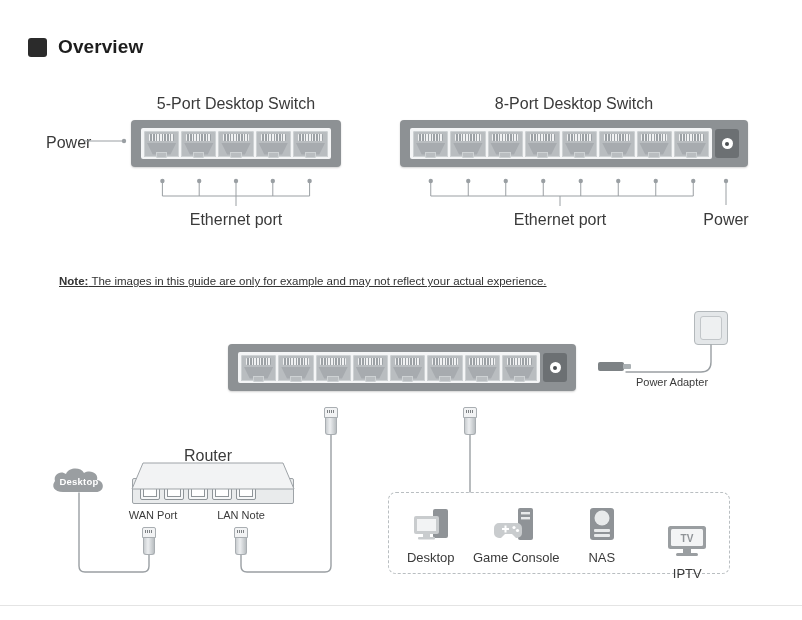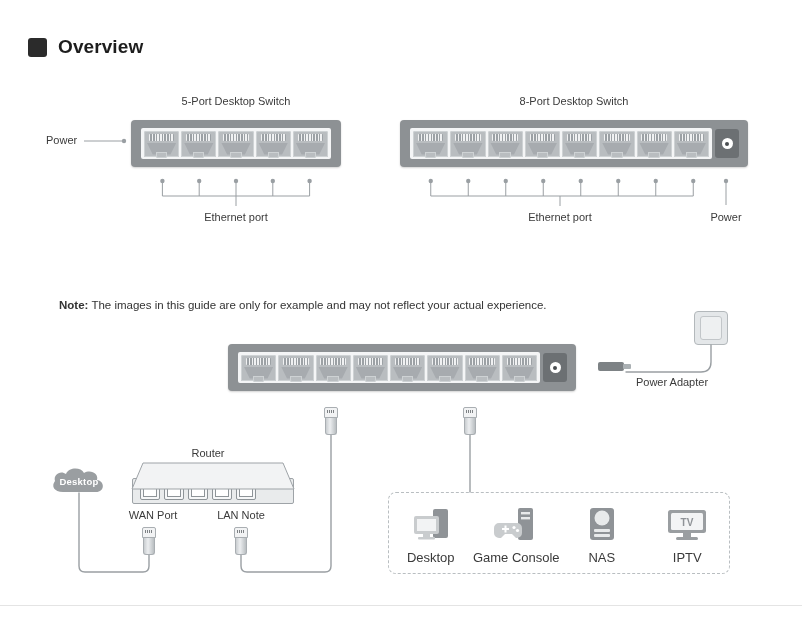--- a/index.html
+++ b/index.html
@@ -41,21 +41,21 @@
     position: absolute;
     font-size: 11.5px;
     color: #333;
     white-space: nowrap;
   }
   .note b { font-weight: bold; }
 
   
   .cap {
     position: absolute;
-    font-size: 11px;
+    font-size: 16px;
     color: #3a3a3a;
     white-space: nowrap;
     text-align: center;
   }
   .cap.small { font-size: 11px; }
 
   
   .switch {
     position: absolute;
     background: #8d9194;
@@ -333,21 +333,21 @@
       <span class="ring">
         <span class="pin"></span>
       </span>
     </div>
   </div>
 
   <div class="cap" style="left:460px; top:211px; width:200px;">Ethernet port</div>
   <div class="cap" style="left:678px; top:211px; width:96px;">Power</div>
 
 
-  <div class="note" style="left:59px; top:299px;">
+  <div class="note" style="left:59px; top:275px;text-decoration:underline;">
     <b>Note:</b><span> The images in this guide are only for example and may not reflect your actual experience.</span>
   </div>
 
   <div class="switch" id="switch-main" style="left:228px; top:344px; width:348px; height:47px;">
     <div class="switch-inner with-pwr" id="swm-ports">
         <div class="rj45">
           <div class="throat"></div>
         </div>
         <div class="rj45">
           <div class="throat"></div>
@@ -452,21 +452,21 @@
         <div class="ico">
           <svg width="30" height="38" viewBox="0 0 30 38">
       <rect x="3" y="2" width="24" height="32" rx="3" fill="#8f9397"></rect>
       <circle cx="15" cy="12" r="7.5" fill="#e8eaeb"></circle>
       <rect x="7" y="23" width="16" height="3" rx="1" fill="#e8eaeb"></rect>
       <rect x="7" y="28" width="16" height="3" rx="1" fill="#e8eaeb"></rect>
     </svg>
         </div>
         <div class="nm">NAS</div>
       </div>
-      <div class="dev" style="left: 639.25px; top: 500px;">
+      <div class="dev" style="left: 639.25px; top: 516px;">
         <div class="ico">
           <svg width="44" height="38" viewBox="0 0 44 38">
       <rect x="3" y="4" width="38" height="23" rx="2.5" fill="#9a9ea1"></rect>
       <rect x="6" y="7" width="32" height="17" rx="1.5" fill="#f3f4f5"></rect>
       <text x="22" y="19.5" font-family="'Liberation Sans',sans-serif" font-size="10" font-weight="bold" fill="#8f9397" text-anchor="middle">TV</text>
       <rect x="18" y="27" width="8" height="4" fill="#9a9ea1"></rect>
       <rect x="11" y="31" width="22" height="3" rx="1.5" fill="#9a9ea1"></rect>
     </svg>
         </div>
         <div class="nm">IPTV</div>

